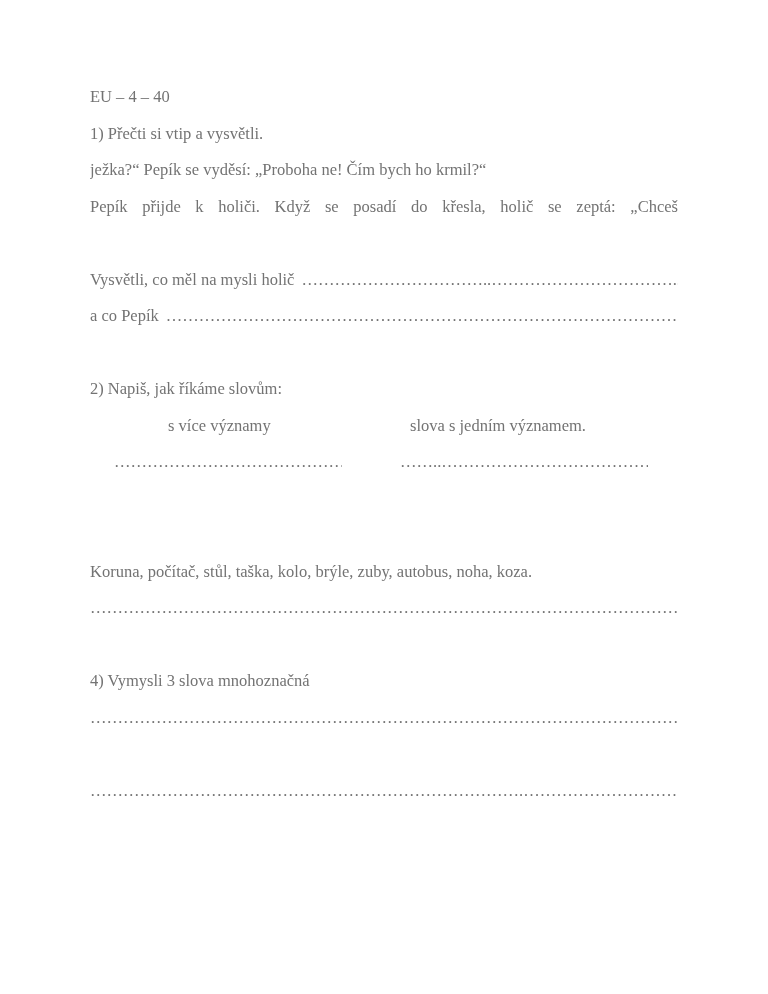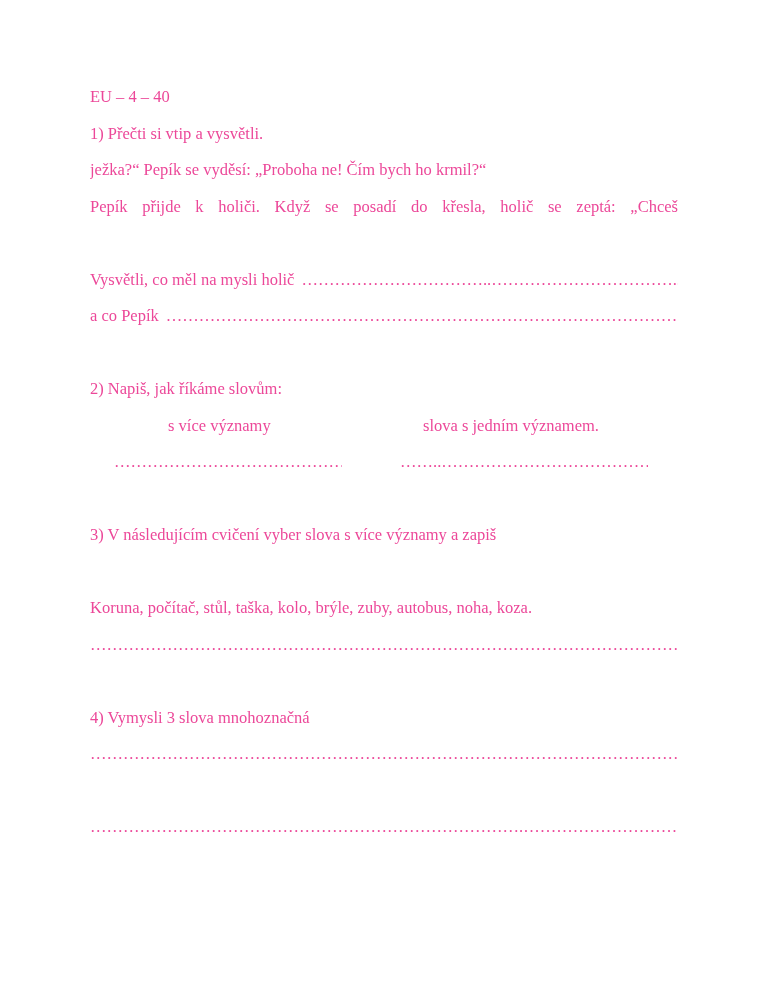--- a/index.html
+++ b/index.html
@@ -9,21 +9,21 @@
   }
   .page {
     position: relative;
     width: 768px;
     height: 994px;
     background: #ffffff;
     box-sizing: border-box;
     padding: 79px 90px 0 90px;
     font-family: "Liberation Serif", "DejaVu Serif", serif;
     font-size: 16.5px;
-    color: #ec4899;
+    color: #737373;
     overflow: hidden;
   }
   .ln {
     height: 36.5px;
     line-height: 36.5px;
     white-space: nowrap;
     overflow: hidden;
     position: relative;
   }
   .ln.justify {
@@ -37,21 +37,21 @@
   .fill-line .label {
     flex: 0 0 auto;
   }
   .fill-line .dots {
     flex: 1 1 0;
     margin-left: 7px;
     overflow: hidden;
     white-space: nowrap;
   }
   .indent1 { margin-left: 78px; display: inline-block; }
-  .abs-col { position: absolute; left: 333px; top: 0; }
+  .abs-col { position: absolute; left: 320px; top: 0; }
   .dots-clip1 {
     display: inline-block;
     margin-left: 24px;
     width: 228px;
     overflow: hidden;
     white-space: nowrap;
     vertical-align: bottom;
   }
   .dots-clip2 {
     position: absolute;
@@ -88,21 +88,20 @@
   <div class="ln">
     <span class="indent1">s více významy</span>
     <span class="abs-col">slova s jedním významem.</span>
   </div>
   <div class="ln">
     <span class="dots-clip1">……………………………………………</span>
     <span class="dots-clip2">……..………………………………………</span>
   </div>
   <div class="ln"></div>
 
-  <div class="ln">3) V následujícím cvičení vyber slova s více významy a zapiš</div>
   <div class="ln"></div>
   <div class="ln">Koruna, počítač, stůl, taška, kolo, brýle, zuby, autobus, noha, koza.</div>
   <div class="ln">………………………………………………………………………………………………………….</div>
   <div class="ln"></div>
 
   <div class="ln">4) Vymysli 3 slova mnohoznačná</div>
   <div class="ln">……………………………………………………………………………………………………………</div>
   <div class="ln"></div>
 
   <div class="ln">…………………………………………………………………….…………………………………</div>

